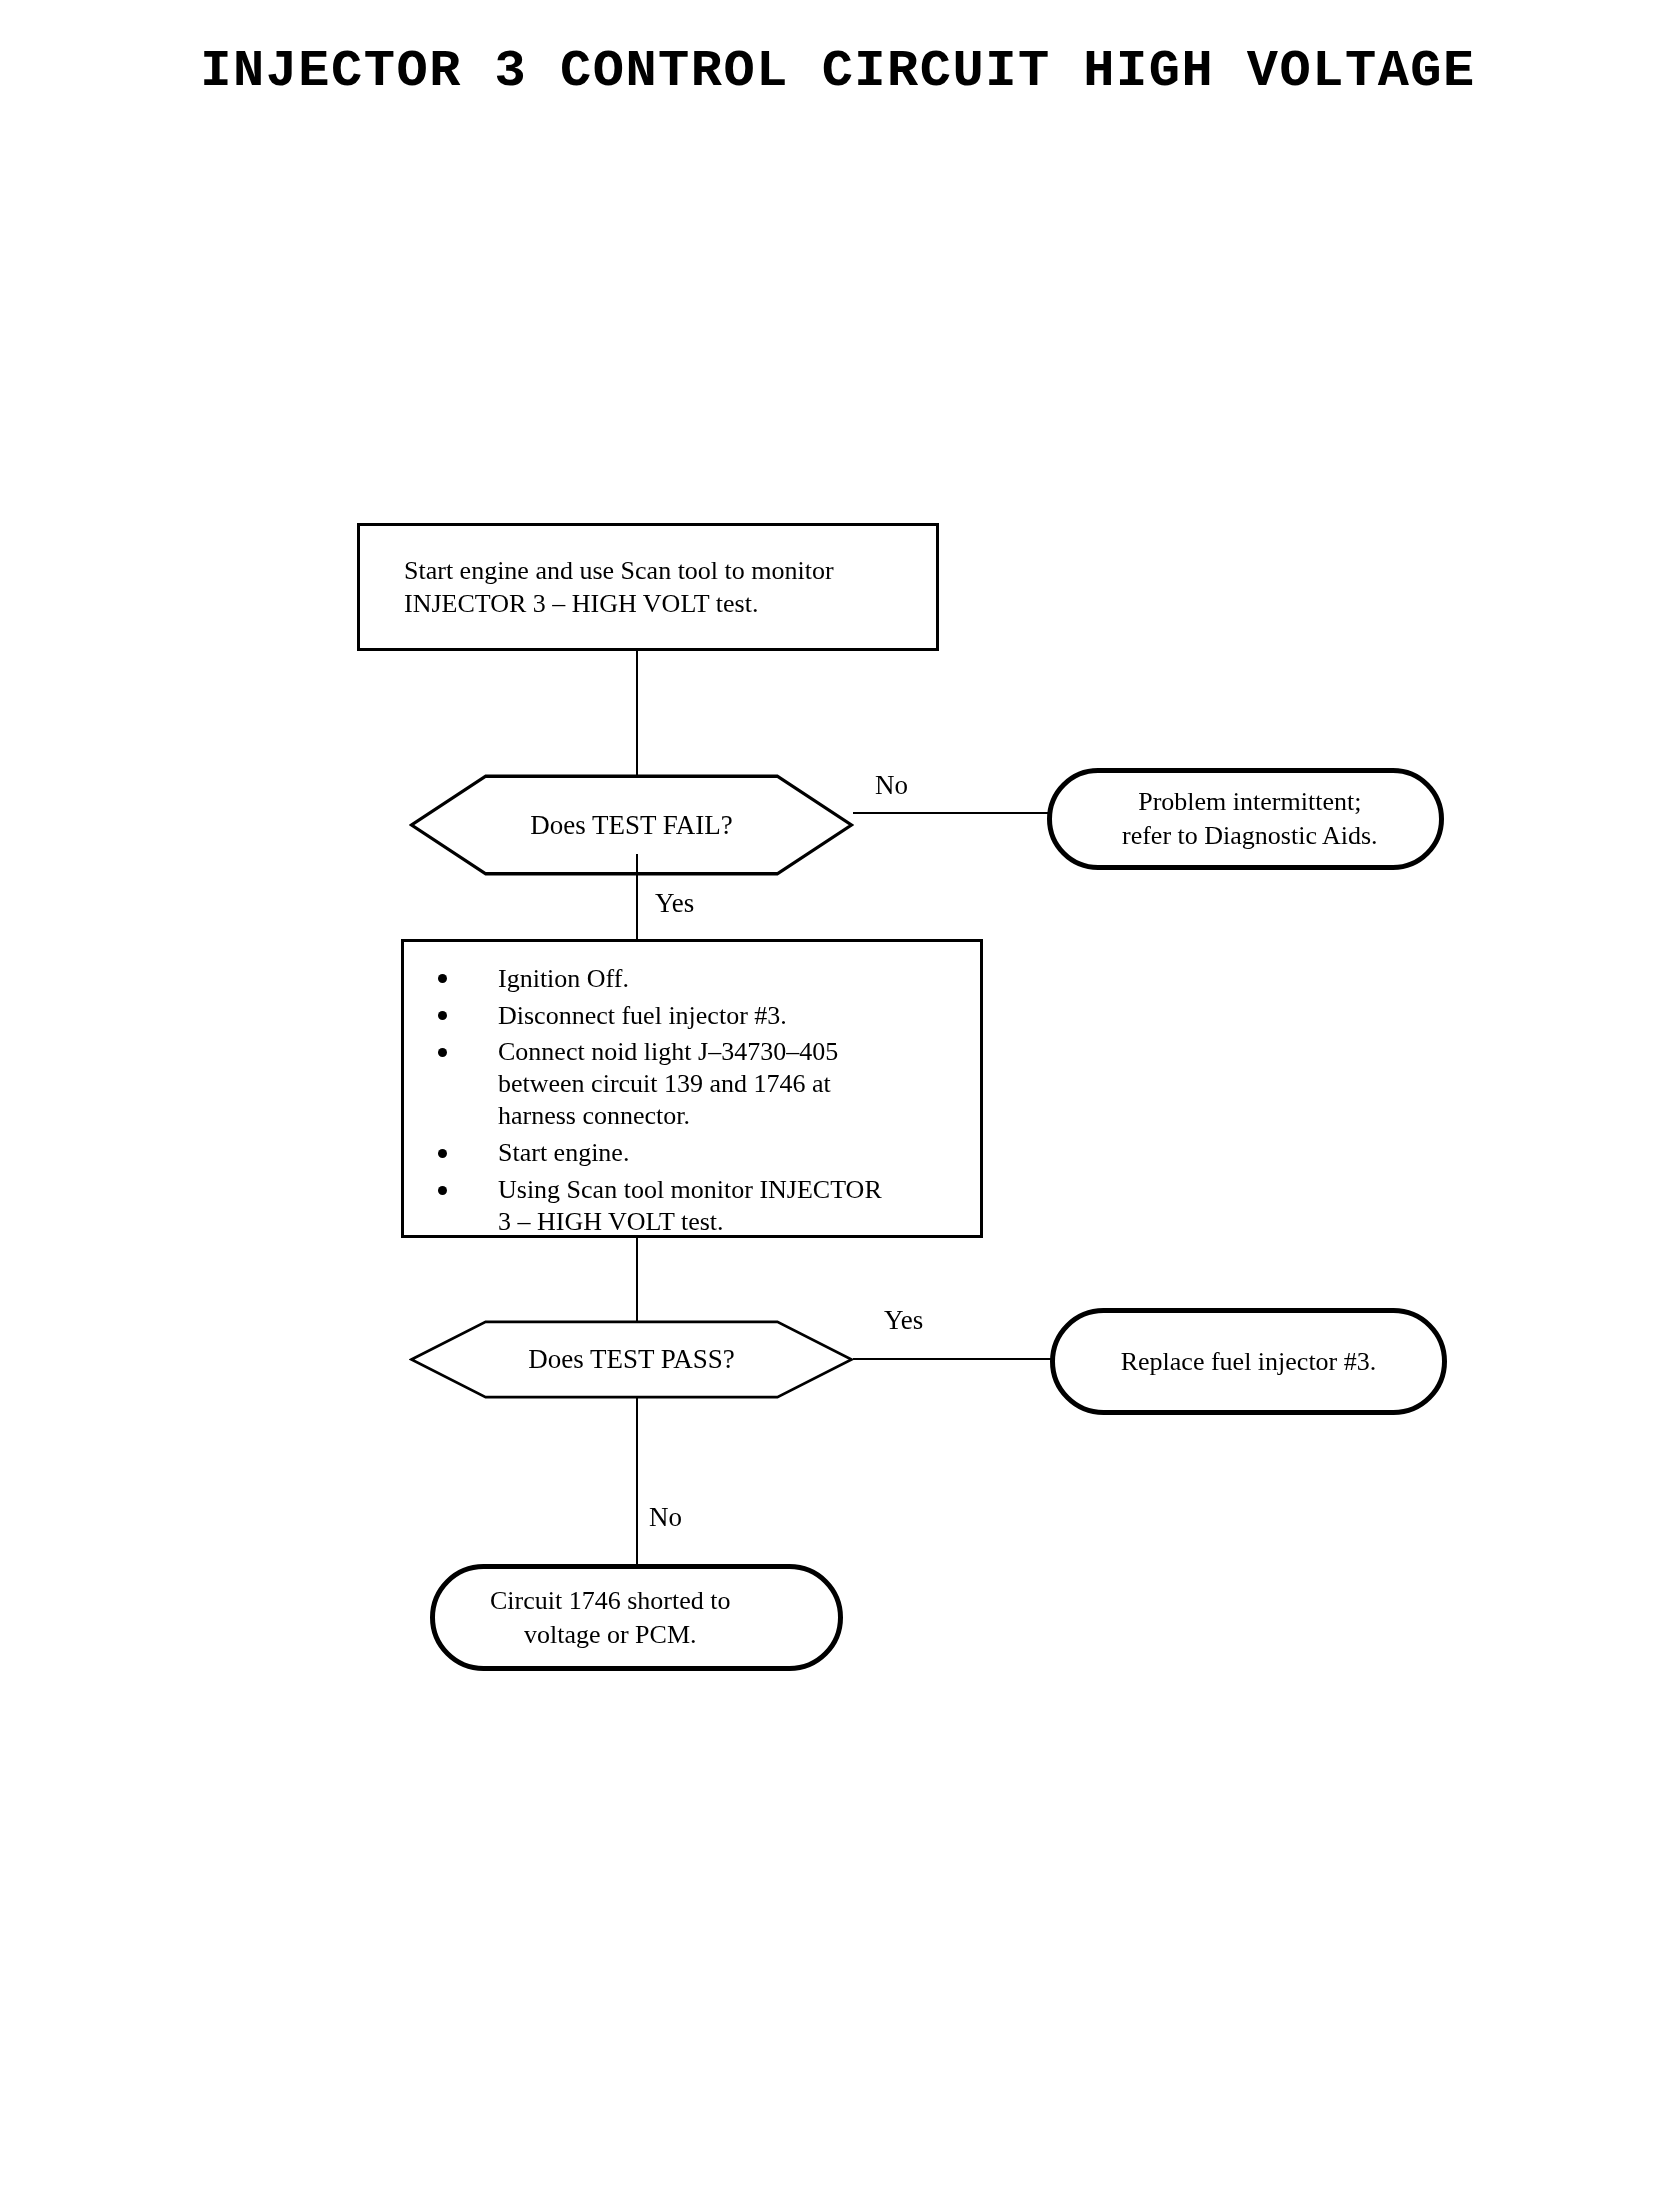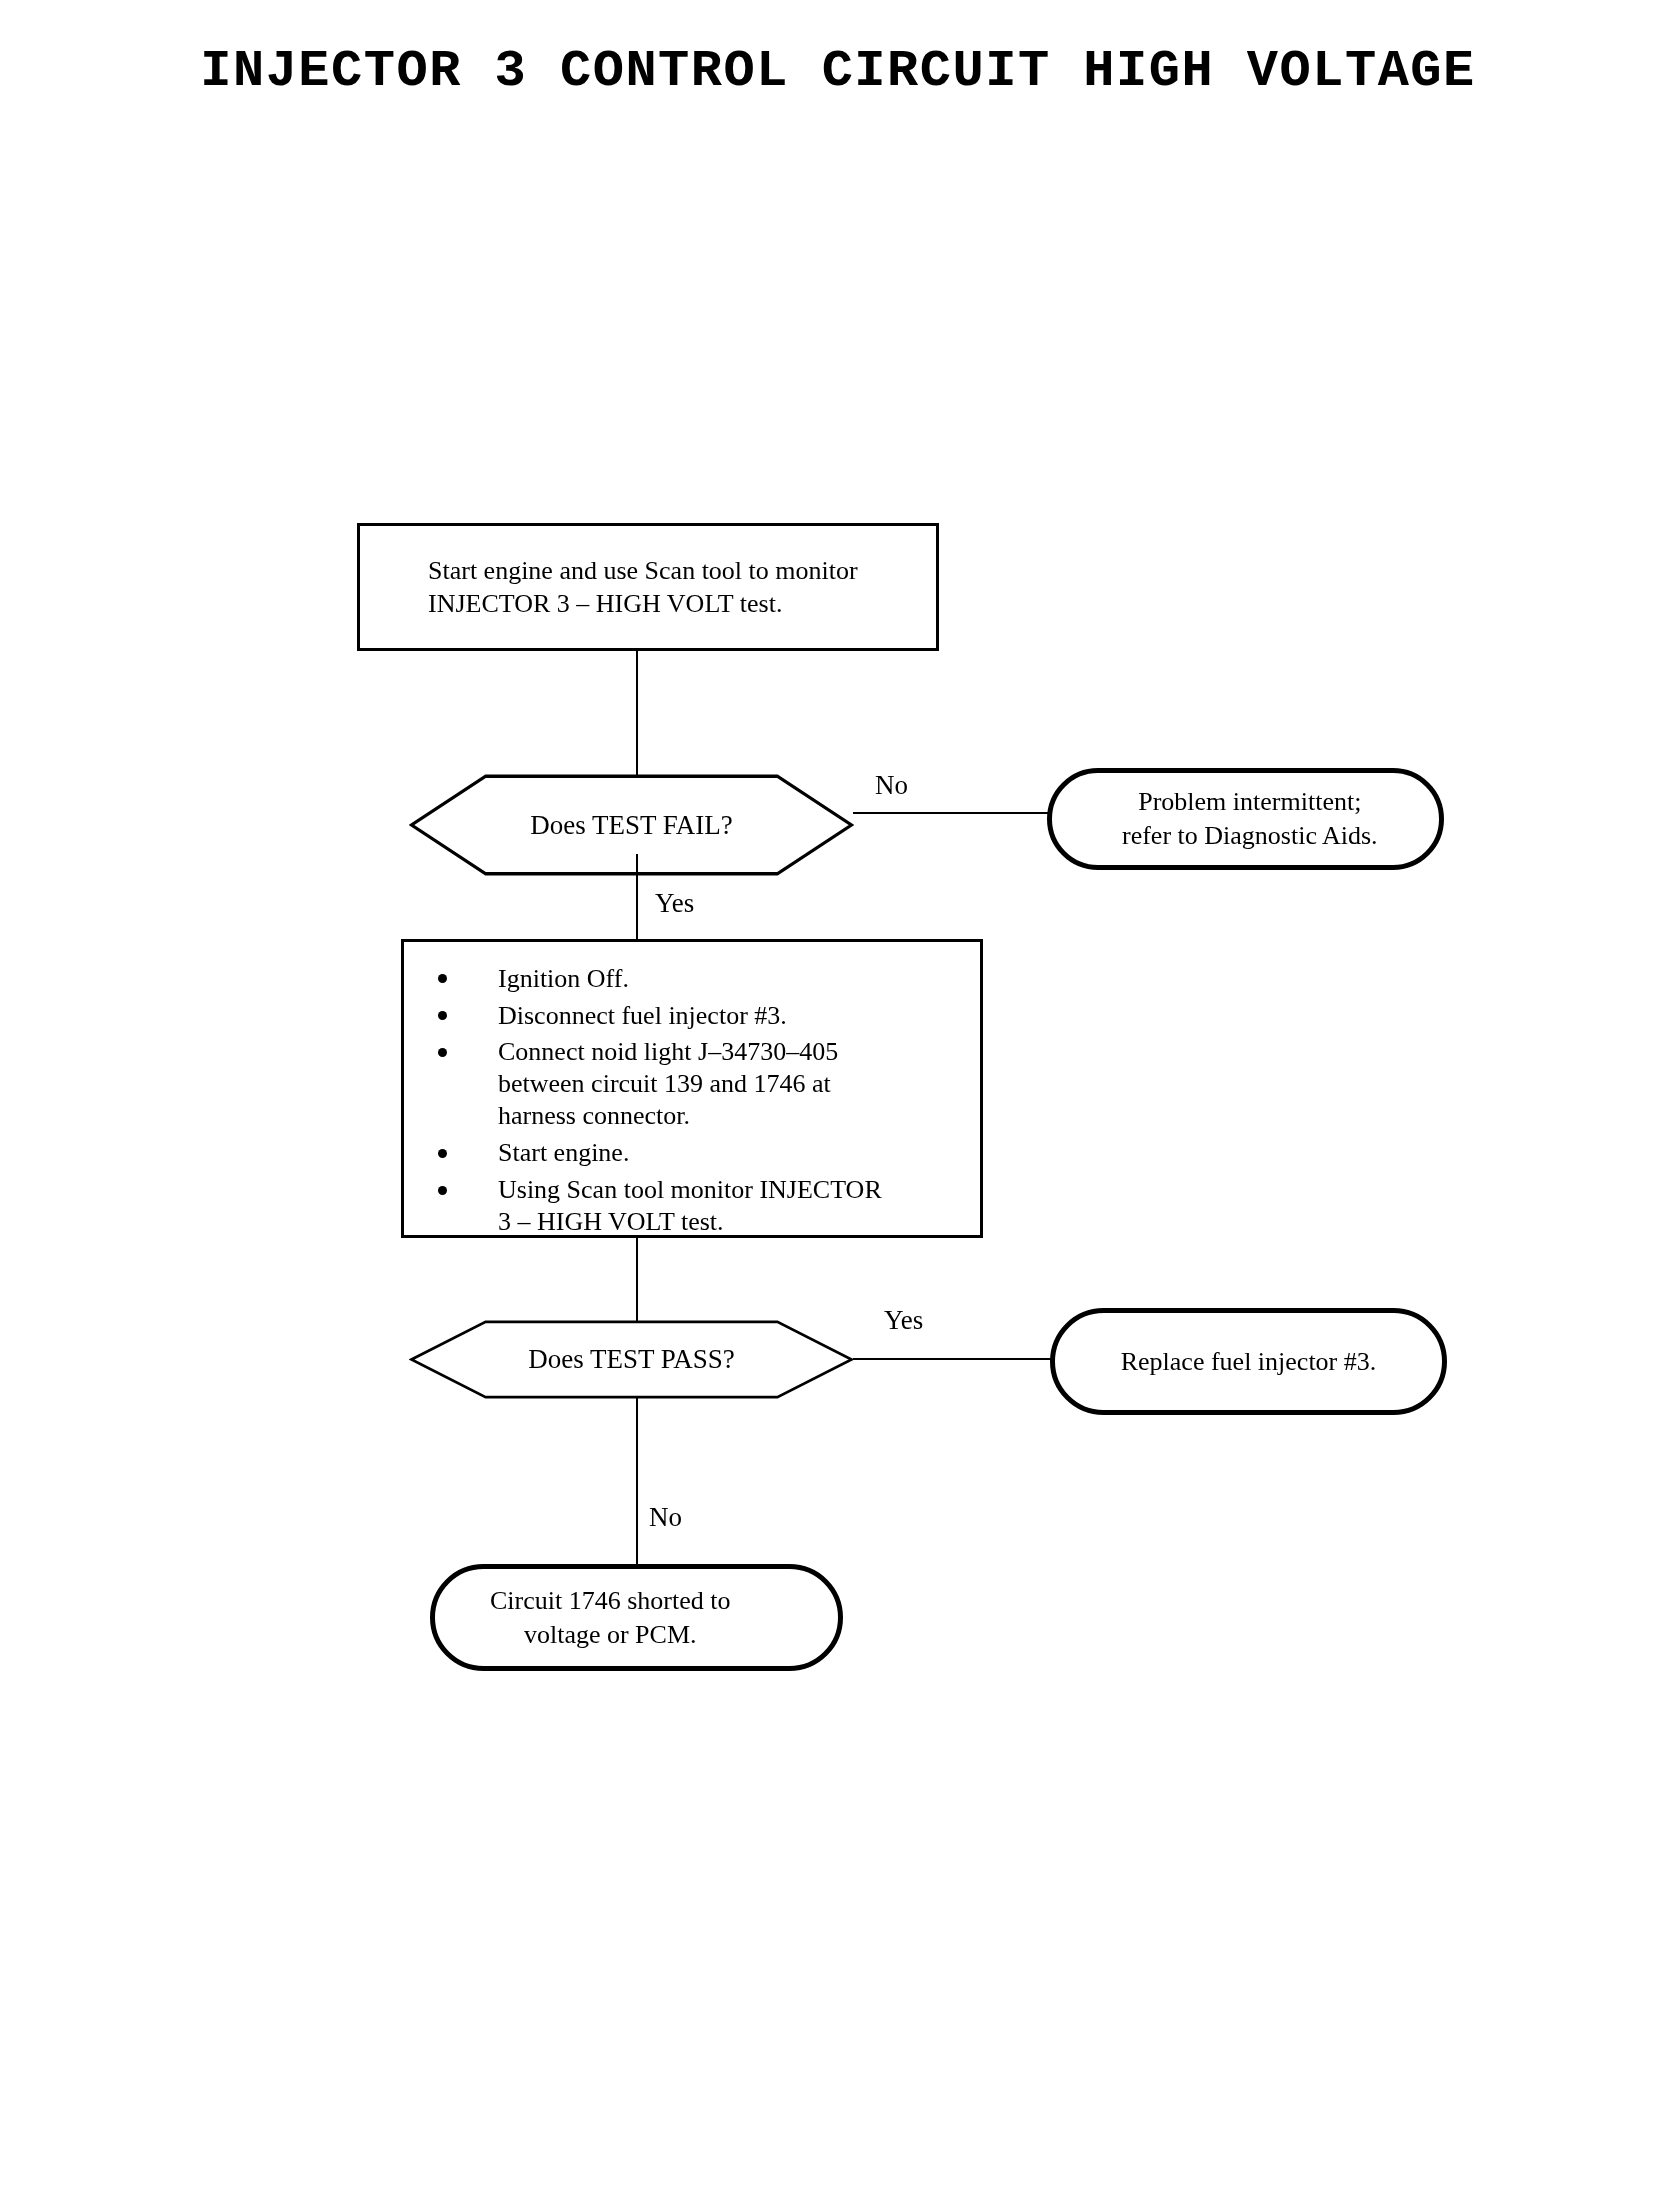--- a/index.html
+++ b/index.html
@@ -36,21 +36,21 @@
   }
   .process-box .box-text {
     white-space: pre-line;
     font-size: 26px;
     line-height: 33px;
   }
   #start-box {
     left: 357px; top: 523px; width: 582px; height: 128px;
     display: flex; align-items: center;
   }
-  #start-box .box-text { padding-left: 68px; padding-right: 24px; }
+  #start-box .box-text { padding-left: 44px; padding-right: 24px; }
 
   #steps-box {
     left: 359px; top: 939px; width: 582px; height: 299px; margin-left: 42px;
   }
   #steps-box ul {
     list-style: none;
     margin: 0;
     padding: 20.7px 18px 0 0;
   }
   #steps-box li {

